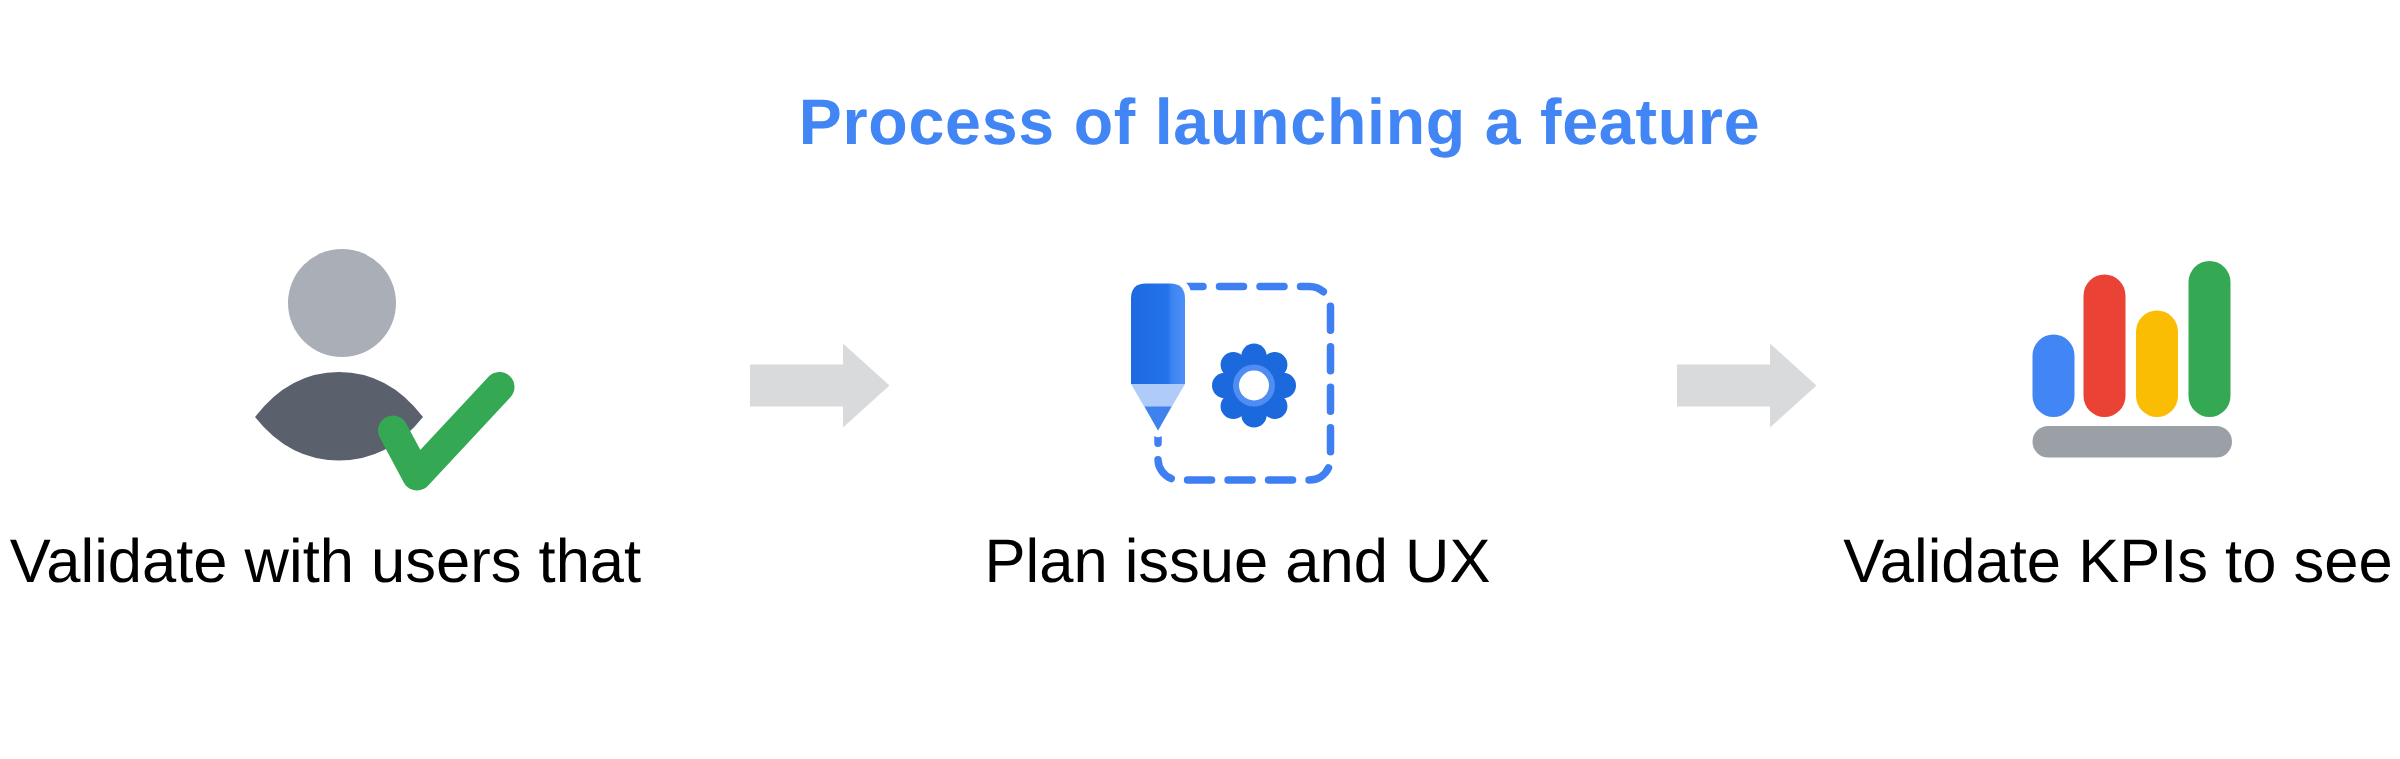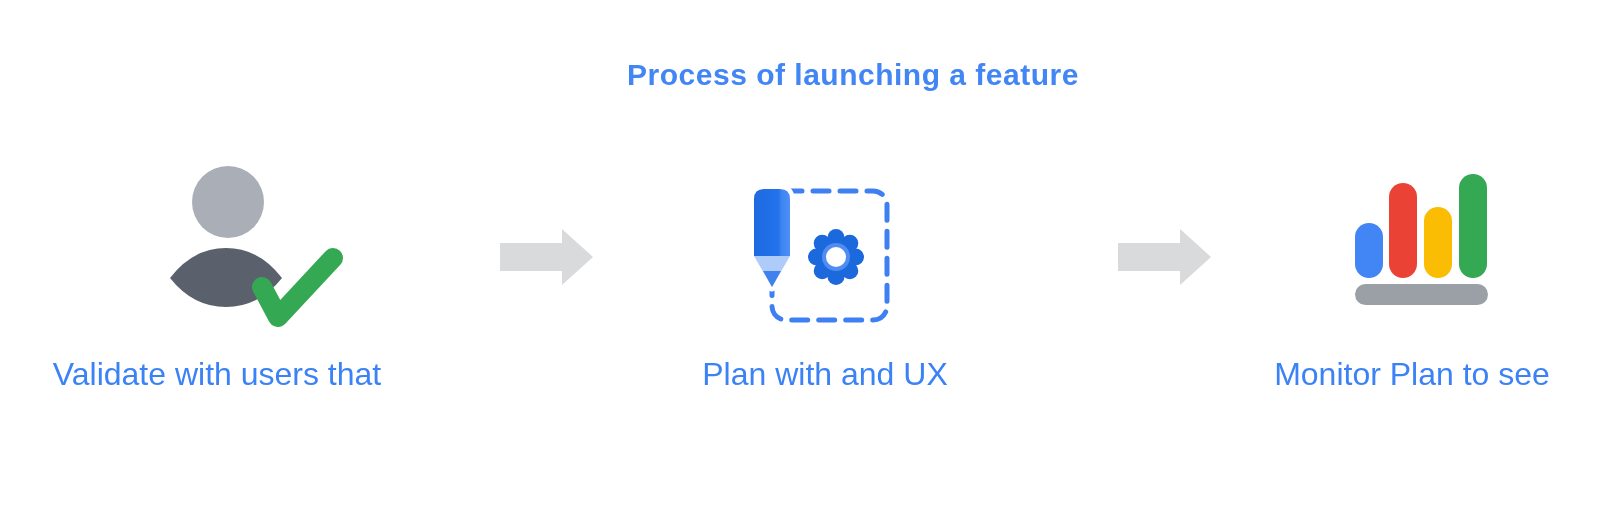--- a/index.html
+++ b/index.html
@@ -5,35 +5,35 @@
   html, body { margin: 0; padding: 0; background: #ffffff; }
   body {
     width: 1600px; height: 506px;
     font-family: "Liberation Sans", "DejaVu Sans", sans-serif;
     position: relative; overflow: hidden;
   }
   .canvas { position: absolute; inset: 0; background: #ffffff; }
   .title {
     position: absolute; top: 58px; left: 853px;
     transform: translateX(-50%);
-    font-size: 30px; font-weight: 700; color: #4285F4;
+    font-size: 43px; font-weight: 700; color: #4285F4;
     white-space: nowrap; letter-spacing: 0.5px; margin: 0;
   }
   .icon { position: absolute; }
   .icon-person    { left: 163px; top: 163px; }
   .icon-pencil    { left: 748px; top: 185px; }
   .icon-barchart  { left: 1350px; top: 172px; }
   .arrow          { position: absolute; top: 228px; }
   .arrow-1        { left: 500px; }
   .arrow-2        { left: 1118px; }
   .step-label {
     position: absolute; top: 354px;
     transform: translateX(-50%);
-    text-align: left; color: #3b82f6;
-    font-size: 32px; line-height: 41px; font-weight: 400;
+    text-align: left; color: #000000;
+    font-size: 41px; line-height: 41px; font-weight: 400;
     white-space: nowrap;
   }
   .label-1 { left: 217px; }
   .label-2 { left: 825px; }
   .label-3 { left: 1412px; }
   .step-label span { display: block; }
 </style>
 </head>
 <body>
 
@@ -85,19 +85,19 @@
     <rect x="39" y="11" width="28" height="95" rx="14" fill="#EA4335"></rect>
     <rect x="74" y="35" width="28" height="71" rx="14" fill="#FBBC04"></rect>
     <rect x="109" y="2" width="28" height="104" rx="14" fill="#34A853"></rect>
     <rect x="5" y="112" width="133" height="21" rx="10.5" fill="#9AA0A6"></rect>
   </svg>
 
   <div class="step-label label-1">
     <span>Validate with users that</span>
   </div>
   <div class="step-label label-2">
-    <span>Plan with and UX</span>
+    <span>Plan issue and UX</span>
   </div>
   <div class="step-label label-3">
-    <span>Monitor Plan to see</span>
+    <span>Validate KPIs to see</span>
   </div>
 
 </div>
 
 </body></html>

